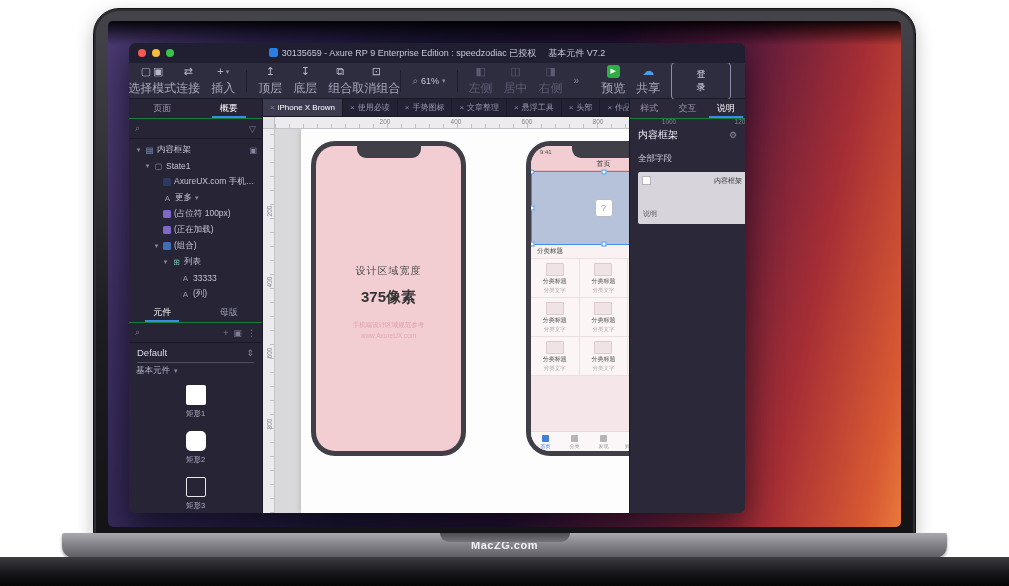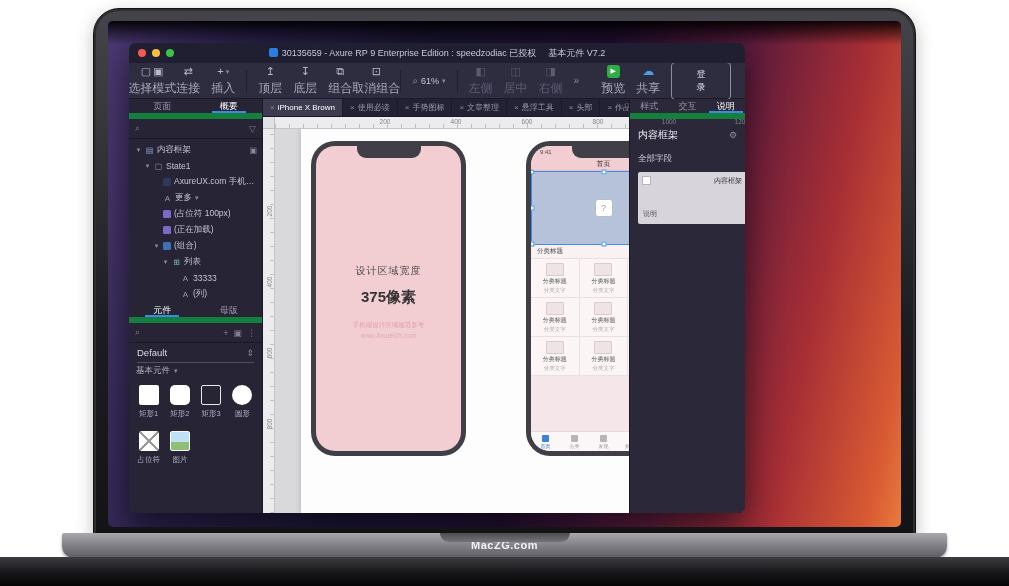--- a/index.html
+++ b/index.html
@@ -54,21 +54,21 @@
   .play-box{width:13px;height:13px;background:#2fae44;border-radius:3px;color:#fff;font-size:7px;
        display:flex;align-items:center;justify-content:center}
   .cloud-ic{color:#4a9fe8;font-size:12px;line-height:13px}
   .login-btn{border:1px solid #8f8da6;border-radius:4px;color:#e6e5f2;font-size:9px;
        padding:5px 24px;background:transparent;margin-right:4px}
 
   .main{flex:1;display:flex;min-height:0}
 
   
   .left-panel{width:134px;flex:none;background:#262435;border-right:1px solid #191824;display:flex;flex-direction:column}
-  .ptabs{height:20px;flex:none;display:flex;border-bottom:6px solid #15803d}
+  .ptabs{height:20px;flex:none;display:flex;border-bottom:1px solid #15803d}
   .ptab{flex:1;display:flex;align-items:center;justify-content:center;font-size:9px;color:#9896ad;position:relative}
   .ptab.active{color:#fff}
   .ptab.active::after{content:"";position:absolute;bottom:0;left:50%;transform:translateX(-50%);
        width:34px;height:2px;background:#3b8ae8}
   .srch{height:20px;flex:none;display:flex;align-items:center;gap:5px;padding:0 6px;
        border-bottom:1px solid #191824;color:#807e96;font-size:9px}
   .srch .grow{flex:1}
   .tree{height:164px;flex:none;padding-top:3px;overflow:hidden}
   .trow{height:16px;display:flex;align-items:center;gap:3px;font-size:8.5px;color:#c6c4d6;
        padding-left:calc(6px + var(--d)*9px);white-space:nowrap;overflow:hidden}
@@ -78,21 +78,21 @@
   .sq{width:8px;height:8px;border-radius:1.5px;flex:none}
   .sq.navy{background:#2d3a5e}.sq.purp{background:#7e68c8}.sq.fold{background:#3f6fb8}
   .tright{margin-left:auto;margin-right:5px;color:#8a88a0;font-size:8px}
   .tlabel{overflow:hidden;text-overflow:ellipsis}
 
   .lib-row{height:20px;flex:none;margin:0 8px;border-bottom:1px solid #504e64;
        display:flex;align-items:center;color:#dcdaea;font-size:9.5px}
   .lib-row .sw{margin-left:auto;color:#8a88a0;font-size:9px}
   .sect{height:16px;flex:none;display:flex;align-items:center;gap:4px;padding:0 7px;
        font-size:8.5px;color:#b3b1c6}
-  .cgrid{flex:1;min-height:0;overflow:hidden;display:grid;grid-template-columns:1fr 1fr 1fr 1fr;
+  .cgrid{flex:1;min-height:0;overflow:hidden;display:grid;grid-template-columns:1fr;
        grid-auto-rows:46px;padding:0 4px}
   .citem{display:flex;flex-direction:column;align-items:center;justify-content:center;gap:4px}
   .clabel{font-size:7.5px;color:#b3b1c6}
   .shape{width:20px;height:20px;flex:none}
   .sh-rect{background:#fff;border-radius:2px}
   .sh-rect2{background:#fff;border-radius:5px}
   .sh-rect3{border:1px solid #e8e8e8;border-radius:2px}
   .sh-circle{background:#fff;border-radius:50%}
   .sh-image{border-radius:2px;background:linear-gradient(180deg,#bfe0f5 55%,#8fbf74 55%);border:1px solid #fff}
   .sh-ph{background:#fff;border-radius:2px;background-image:

